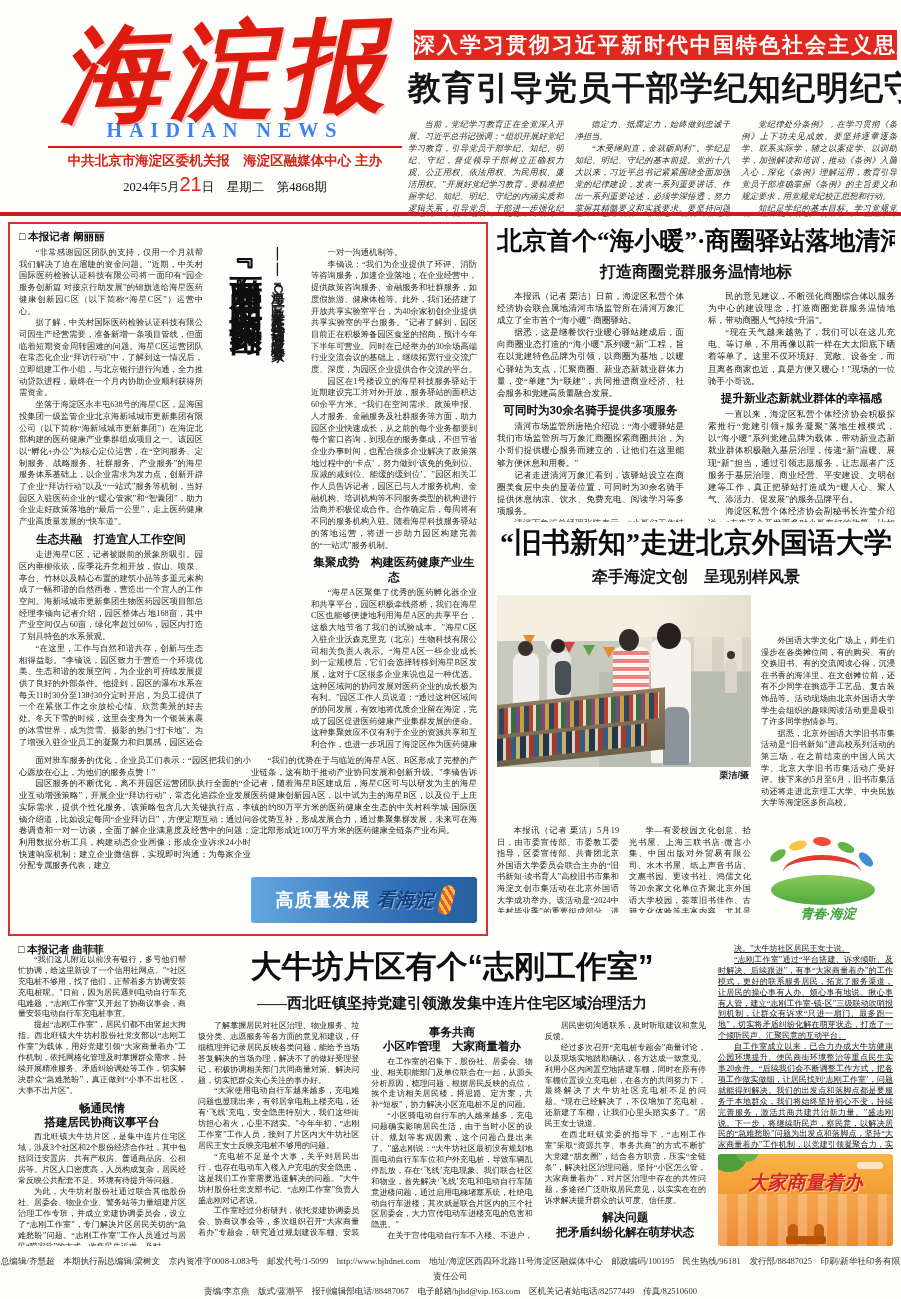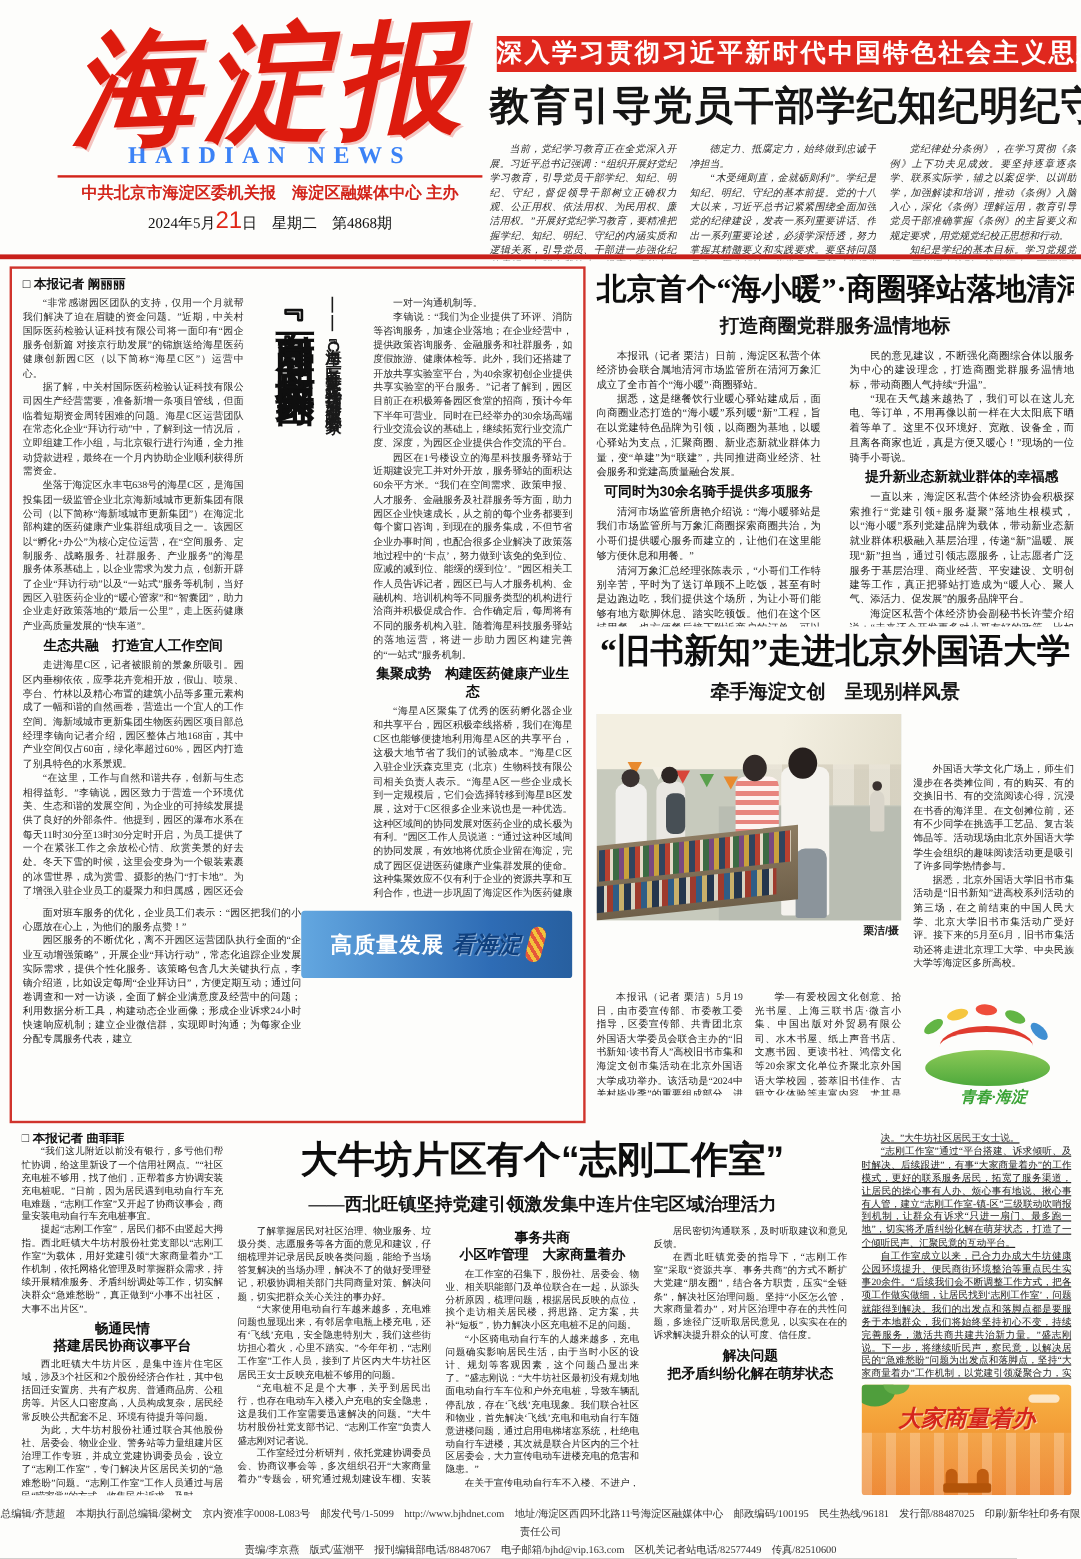--- a/index.html
+++ b/index.html
@@ -36,21 +36,21 @@
   .colB{flex:1;}
   .vwrap{width:92px;display:flex;justify-content:center;gap:7px;overflow:hidden;}
   .vtitle{writing-mode:vertical-rl;font-family:"Liberation Sans",sans-serif;font-weight:900;
           font-size:33px;line-height:1.05;color:#0f0f0f;letter-spacing:3px;}
   .vsub{writing-mode:vertical-rl;font-family:"Liberation Sans",sans-serif;font-weight:bold;
         font-size:13.5px;line-height:1.15;color:#1a1a1a;letter-spacing:2px;}
   .lead-bottom{display:flex;height:168px;margin-top:6px;overflow:hidden;}
   .lbot-left{flex:1.08;font-size:8.3px;line-height:11.7px;overflow:hidden;}
   .lbot-right{width:226px;display:flex;flex-direction:column;}
   .lbr-text{flex:1;font-size:8.3px;line-height:11.7px;overflow:hidden;}
-  .blue-banner{height:56px;margin-top:4px;background:linear-gradient(90deg,#63a7e0,#2e6cb5 70%,#275f9f);
+  .blue-banner{height:46px;margin-top:4px;background:linear-gradient(90deg,#63a7e0,#2e6cb5 70%,#275f9f);
                border-radius:3px;display:flex;align-items:center;justify-content:center;gap:6px;position:relative;overflow:hidden;}
   .bb-main{color:#fff;font-family:"Liberation Sans",sans-serif;font-weight:900;font-size:18px;letter-spacing:1px;}
   .bb-script{color:#10407e;font-weight:900;font-style:italic;font-size:19px;
              text-shadow:1px 1px 0 rgba(255,255,255,.45);}
   .bb-dna{width:13px;height:30px;border-radius:7px;transform:rotate(14deg);
           background:repeating-linear-gradient(45deg,#f3c33c 0 3px,#e5573a 3px 6px);}
   .subhead{font-family:"Liberation Sans",sans-serif;font-weight:bold;font-size:11.5px;
            text-align:center;text-indent:0;margin:4px 0 3px;color:#0e0e0e;line-height:1.25;}
   
   .art-hxn{position:absolute;left:497px;top:224px;width:398px;height:308px;overflow:hidden;}
@@ -185,40 +185,44 @@
           </div>
           <p>“海星A区聚集了优秀的医药孵化器企业和共享平台，园区积极牵线搭桥，我们在海星C区也能够便捷地利用海星A区的共享平台，这极大地节省了我们的试验成本。”海星C区入驻企业沃森克里克（北京）生物科技有限公司相关负责人表示。“海星A区一些企业成长到一定规模后，它们会选择转移到海星B区发展，这对于C区很多企业来说也是一种优选。这种区域间的协同发展对医药企业的成长极为有利。”园区工作人员说道：“通过这种区域间的协同发展，有效地将优质企业留在海淀，完成了园区促进医药健康产业集群发展的使命。这种集聚效应不仅有利于企业的资源共享和互利合作，也进一步巩固了海淀区作为医药健康产业高地的战略地位。”</p>
         </div>
     </div>
     <div class="lead-bottom">
       <div class="lbot-left">
           <p>面对班车服务的优化，企业员工们表示：“园区把我们的小心愿放在心上，为他们的服务点赞！”</p>
           <p>园区服务的不断优化，离不开园区运营团队执行全面的“企业互动增强策略”，开展企业“拜访行动”，常态化追踪企业发展实际需求，提供个性化服务。该策略包含几大关键执行点，李镝介绍道，比如设定每周“企业拜访日”，方便定期互动；通过问卷调查和一对一访谈，全面了解企业满意度及经营中的问题；利用数据分析工具，构建动态企业画像；形成企业诉求24小时快速响应机制；建立企业微信群，实现即时沟通；为每家企业分配专属服务代表，建立</p>
         </div>
       <div class="lbot-right">
+        <div class="lbr-text">
+            <p>“我们的优势在于与临近的海星A区、B区形成了完整的产业链条，这有助于推动产业协同发展和创新升级。”李镝告诉记者，随着海星B区建成后，海星C区可与以研发为主的海星医药健康创新园A区，以中试为主的海星B区，以及位于上庄镇的约80万平方米的医药健康全生态的中关村科学城·国际医谷优势互补，形成发展合力，通过集聚集群发展，未来可在海淀北部形成近100万平方米的医药健康全链条产业布局。</p>
+          </div>
         <div class="blue-banner">
           <span class="bb-main">高质量发展</span>
           <span class="bb-script">看海淀</span>
           <span class="bb-dna"></span>
         </div>
       </div>
     </div>
   </div>
 
   <div class="art-hxn">
     <h2>北京首个“海小暖”·商圈驿站落地清河万象汇</h2>
     <div class="sub-sans">打造商圈党群服务温情地标</div>
     <div class="cols2">
       <div class="scol">
           <p>本报讯（记者 栗洁）日前，海淀区私营个体经济协会联合属地清河市场监管所在清河万象汇成立了全市首个“海小暖”·商圈驿站。</p>
           <p>据悉，这是继餐饮行业暖心驿站建成后，面向商圈业态打造的“海小暖”系列暖“新”工程，旨在以党建特色品牌为引领，以商圈为基地，以暖心驿站为支点，汇聚商圈、新业态新就业群体力量，变“单建”为“联建”，共同推进商业经济、社会服务和党建高质量融合发展。</p>
           <div class="subhead">
             <div>可同时为30余名骑手提供多项服务</div>
           </div>
           <p>清河市场监管所唐艳介绍说：“海小暖驿站是我们市场监管所与万象汇商圈探索商圈共治，为小哥们提供暖心服务而建立的，让他们在这里能够方便休息和用餐。”</p>
+          <p>记者走进清河万象汇看到，该驿站设立在商圈美食层中央的显著位置，可同时为30余名骑手提供休息纳凉、饮水、免费充电、阅读学习等多项服务。</p>
           <p>清河万象汇总经理张陈表示，“小哥们工作特别辛苦，平时为了送订单顾不上吃饭，甚至有时是边跑边吃，我们提供这个场所，为让小哥们能够有地方歇脚休息、踏实吃顿饭。他们在这个区域用餐，也方便餐后接下附近商户的订单，可以节省很多时间。”</p>
         </div>
       <div class="scol">
           <p>民的意见建议，不断强化商圈综合体以服务为中心的建设理念，打造商圈党群服务温情地标，带动商圈人气持续“升温”。</p>
           <p>“现在天气越来越热了，我们可以在这儿充电、等订单，不用再像以前一样在大太阳底下晒着等单了。这里不仅环境好、宽敞、设备全，而且离各商家也近，真是方便又暖心！”现场的一位骑手小哥说。</p>
           <div class="subhead">
             <div>提升新业态新就业群体的幸福感</div>
           </div>
           <p>一直以来，海淀区私营个体经济协会积极探索推行“党建引领+服务凝聚”落地生根模式，以“海小暖”系列党建品牌为载体，带动新业态新就业群体积极融入基层治理，传递“新”温暖、展现“新”担当，通过引领志愿服务，让志愿者广泛服务于基层治理、商业经营、平安建设、文明创建等工作，真正把驿站打造成为“暖人心、聚人气、添活力、促发展”的服务品牌平台。</p>
           <p>海淀区私营个体经济协会副秘书长许莹介绍说：“未来还会开发更多对小哥友好的政策，比如联络商铺为小哥定制更实惠的饭菜等。”乘势而上，双向奔赴。海淀区私营个体经济协会将继续坚持党建引领，聚焦民生所盼和商圈所需，聚合优质社会资源，不断打造“海小暖”系列暖“新”工程，有效提升新就业群体的归属感和幸福感，以“小阵地”托起“大治理”，以“小支点”撬动“大能量”。</p>
@@ -315,20 +319,21 @@
             <div class="subhead">
               <div>事务共商</div>
               <div>小区咋管理　大家商量着办</div>
             </div>
             <p>在工作室的召集下，股份社、居委会、物业、相关职能部门及单位联合在一起，从源头分析原因，梳理问题，根据居民反映的点位，挨个走访相关居民楼，捋思路、定方案，共补“短板”，协力解决小区充电桩不足的问题。</p>
             <p>“小区骑电动自行车的人越来越多，充电问题确实影响居民生活，由于当时小区的设计、规划等客观因素，这个问题凸显出来了。”盛志刚说：“大牛坊社区最初没有规划地面电动自行车车位和户外充电桩，导致车辆乱停乱放，存在‘飞线’充电现象。我们联合社区和物业，首先解决‘飞线’充电和电动自行车随意进楼问题，通过启用电梯堵塞系统，杜绝电动自行车进楼，其次就是联合片区内的三个社区居委会，大力宣传电动车进楼充电的危害和隐患。”</p>
             <p>在关于宣传电动自行车不入楼、不进户，禁止“飞线”充电方面，“志刚工作室”工作人员与</p>
           </div>
         <div class="dcol">
             <p>居民密切沟通联系，及时听取建议和意见反馈。</p>
+            <p>经过多次召开“充电桩专题会”商量讨论，以及现场实地踏勘确认，各方达成一致意见。利用小区内闲置空地搭建车棚，同时在原有停车棚位置设立充电桩，在各方的共同努力下，最终解决了大牛坊社区充电桩不足的问题。“现在已经解决了，不仅增加了充电桩，还新建了车棚，让我们心里头踏实多了。”居民王女士说道。</p>
             <p>在西北旺镇党委的指导下，“志刚工作室”采取“资源共享、事务共商”的方式不断扩大党建“朋友圈”，结合各方职责，压实“全链条”，解决社区治理问题。坚持“小区怎么管，大家商量着办”，对片区治理中存在的共性问题，多途径广泛听取居民意见，以实实在在的诉求解决提升群众的认可度、信任度。</p>
             <div class="subhead">
               <div>解决问题</div>
               <div>把矛盾纠纷化解在萌芽状态</div>
             </div>
           </div>
       </div>
     </div>
     <div class="dnf-c5">
       <div class="txt">

